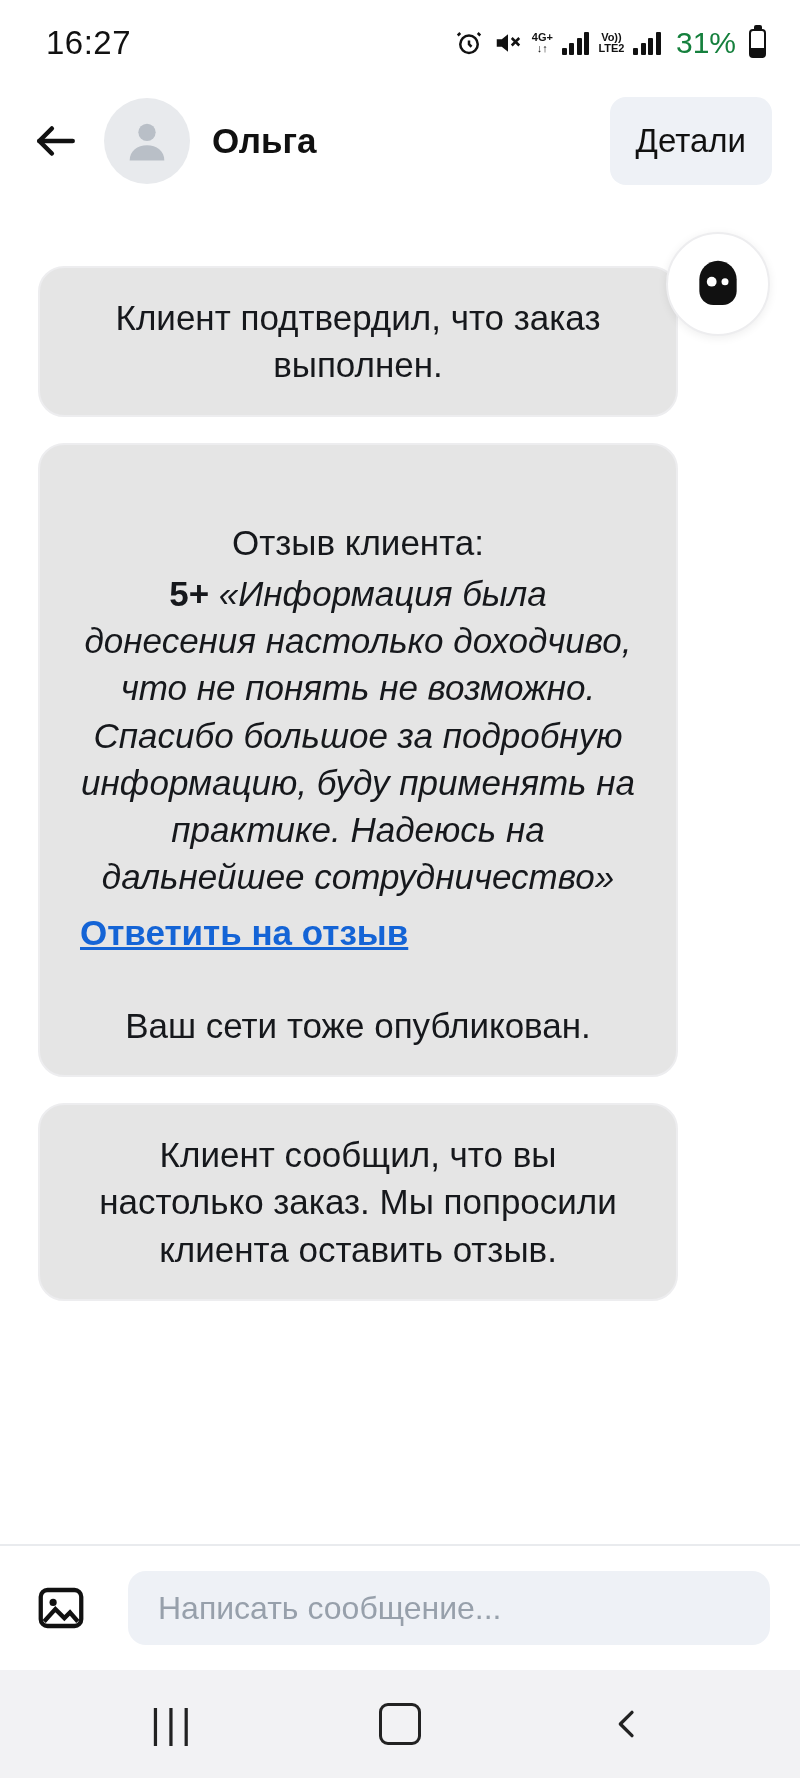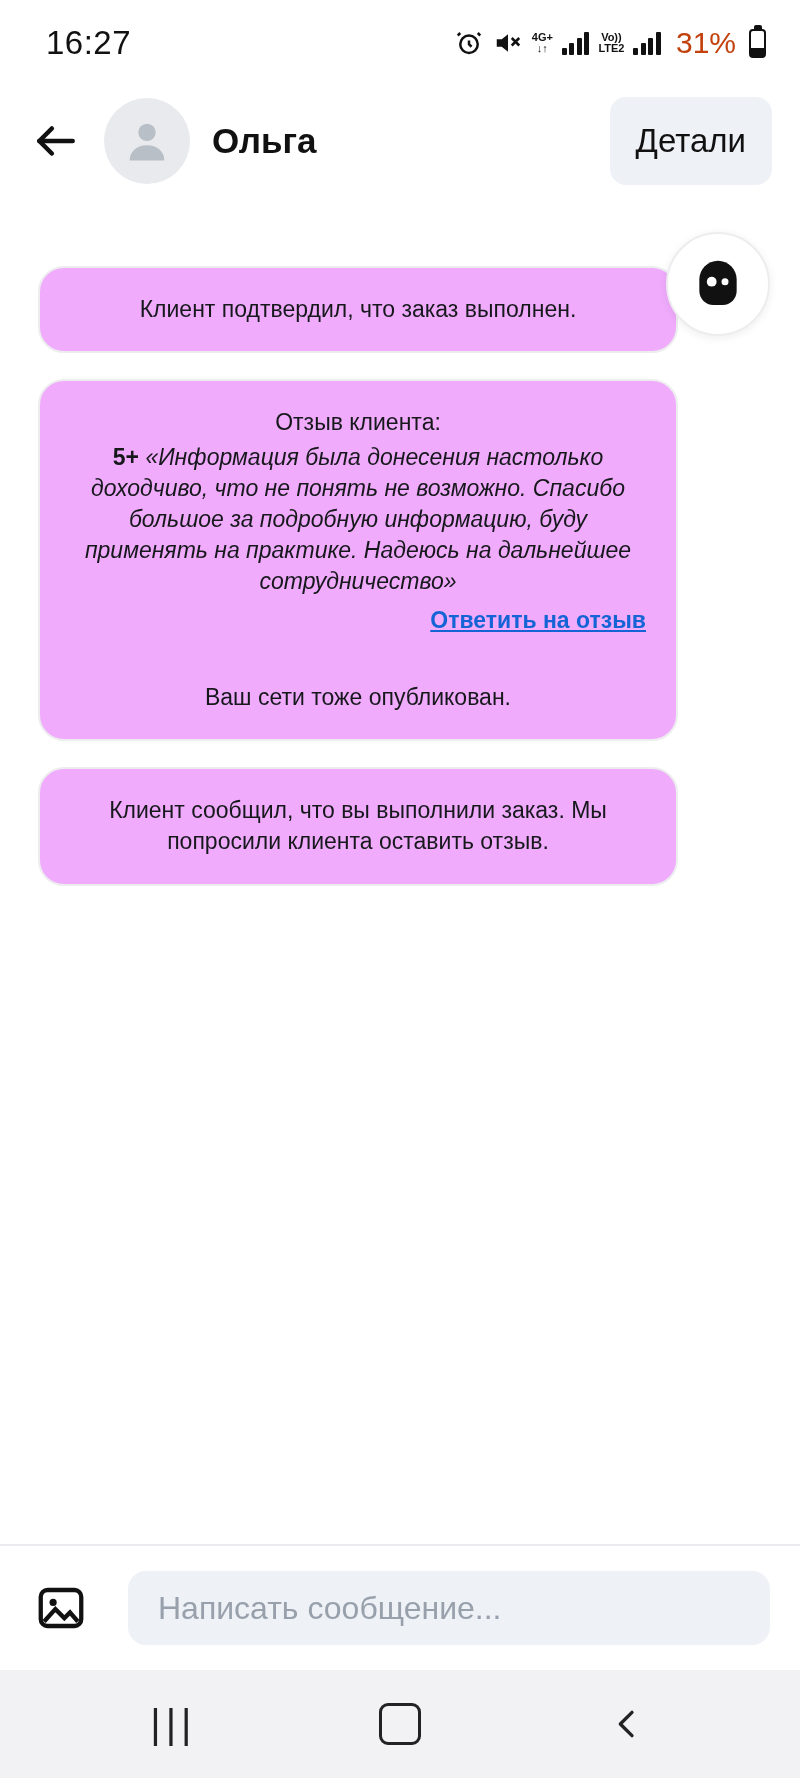--- a/index.html
+++ b/index.html
@@ -60,21 +60,21 @@
     gap: 2.5px;
     height: 24px;
   }
   .bars i { width: 5px; background: #111; display: block; border-radius: 1px; }
   .bars i:nth-child(1){ height: 7px; }
   .bars i:nth-child(2){ height: 12px; }
   .bars i:nth-child(3){ height: 17px; }
   .bars i:nth-child(4){ height: 23px; }
   .battery-text {
     font-size: 30px;
-    color: #c2410c;
+    color: #15803d;
     margin-left: 6px;
   }
   .battery-shape {
     width: 17px; height: 29px;
     border: 2.5px solid #111;
     border-radius: 4px;
     position: relative;
     margin-left: 4px;
     background: linear-gradient(to top, #111 31%, #ffffff 31%);
   }
@@ -158,44 +158,44 @@
     color: #9aa3ad;
     font-size: 30px;
     margin-top: -18px;
     height: 44px;
     overflow: hidden;
     line-height: 1.0;
     position: relative;
   }
 
   .bubble {
-    background: #f0abfc;
+    background: #e5e5e5;
     border: 2px solid #ededef;
     border-radius: 26px;
     margin-top: 26px;
-    padding: 26px 30px;
-    font-size: 23px;
+    padding: 26px 40px;
+    font-size: 35px;
     color: #16181c;
     line-height: 1.35;
     text-align: center;
   }
   .bubble.first { margin-top: 44px; }
 
-  .review-title { margin-bottom: 4px; }
+  .review-title { margin-bottom: 4px; margin-top: 48px; }
   .review-quote {
     font-style: italic;
   }
   .review-quote b { font-style: normal; font-weight: bold; }
   .review-link {
     display: block;
     margin-top: 8px;
     color: #1464d6;
     text-decoration: underline;
     font-weight: bold;
-    text-align: right;
+    text-align: left;
   }
   .review-footer { margin-top: 46px; }
 
   .bot-badge {
     position: absolute;
     right: 30px;
     top: 36px;
     width: 104px; height: 104px;
     border-radius: 50%;
     background: #ffffff;
@@ -344,21 +344,21 @@
     <div class="bubble" style="max-width: 640px;">
       <div class="review-title">Отзыв клиента:</div>
       <div class="review-quote">
         <b>5+</b>
         <span>«Информация была донесения настолько доходчиво, что не понять не возможно. Спасибо большое за подробную информацию, буду применять на практике. Надеюсь на дальнейшее сотрудничество»</span>
       </div>
       <a class="review-link" href="#">Ответить на отзыв</a>
       <div class="review-footer">Ваш сети тоже опубликован.</div>
     </div>
 
-    <div class="bubble" style="max-width: 640px;">Клиент сообщил, что вы выполнили заказ. Мы попросили клиента оставить отзыв.</div>
+    <div class="bubble" style="max-width: 640px;">Клиент сообщил, что вы настолько заказ. Мы попросили клиента оставить отзыв.</div>
   </div>
 
   <div class="composer">
     <div class="attach-btn">
       <svg width="54" height="54" viewBox="0 0 24 24" fill="none" stroke="#111" stroke-width="1.9">
         <rect x="3" y="4" width="18" height="16" rx="3"></rect>
         <circle cx="8.5" cy="9.5" r="1.6" fill="#111" stroke="none"></circle>
         <path d="M4.5 18l5-5.5 4 4 2.5-2.5 3.5 4"></path>
       </svg>
     </div>

